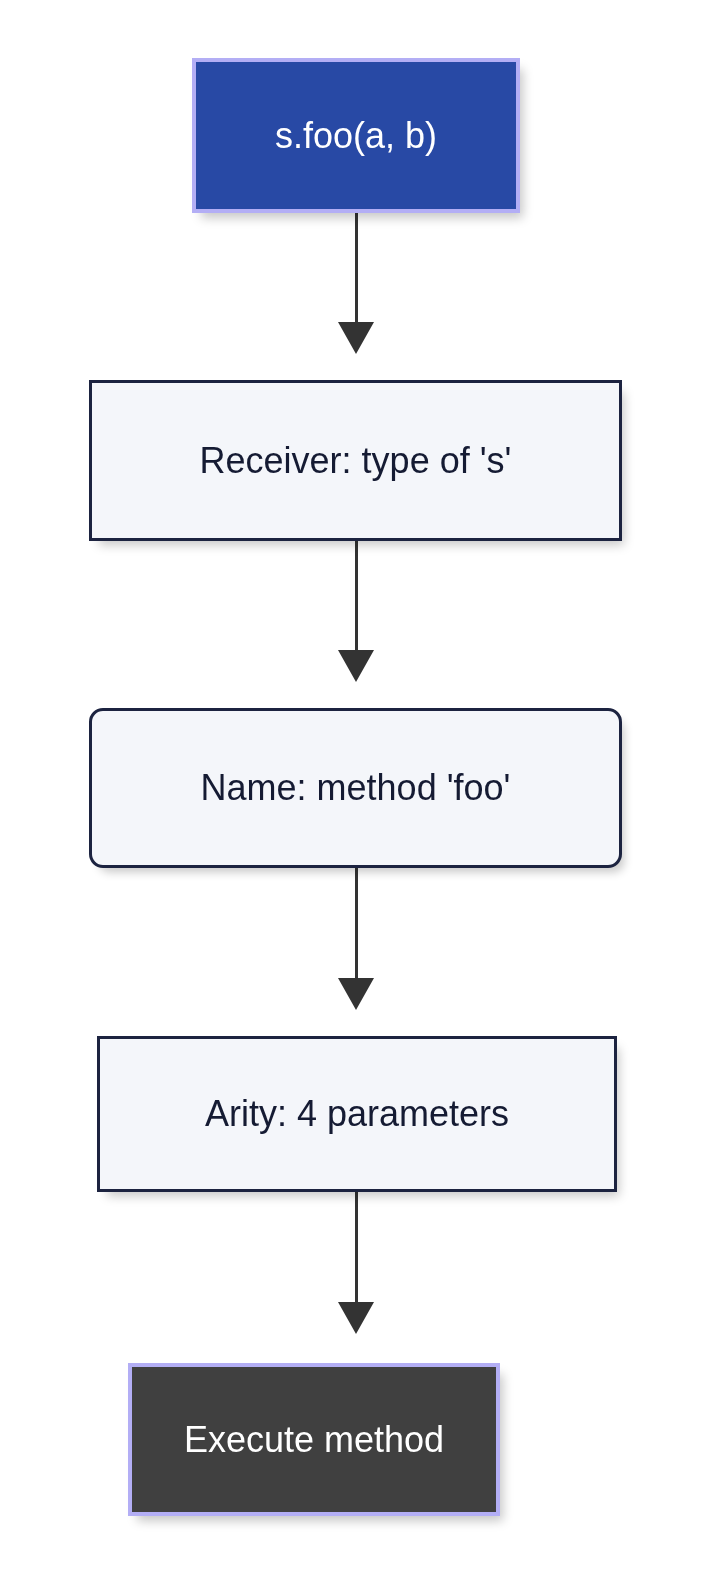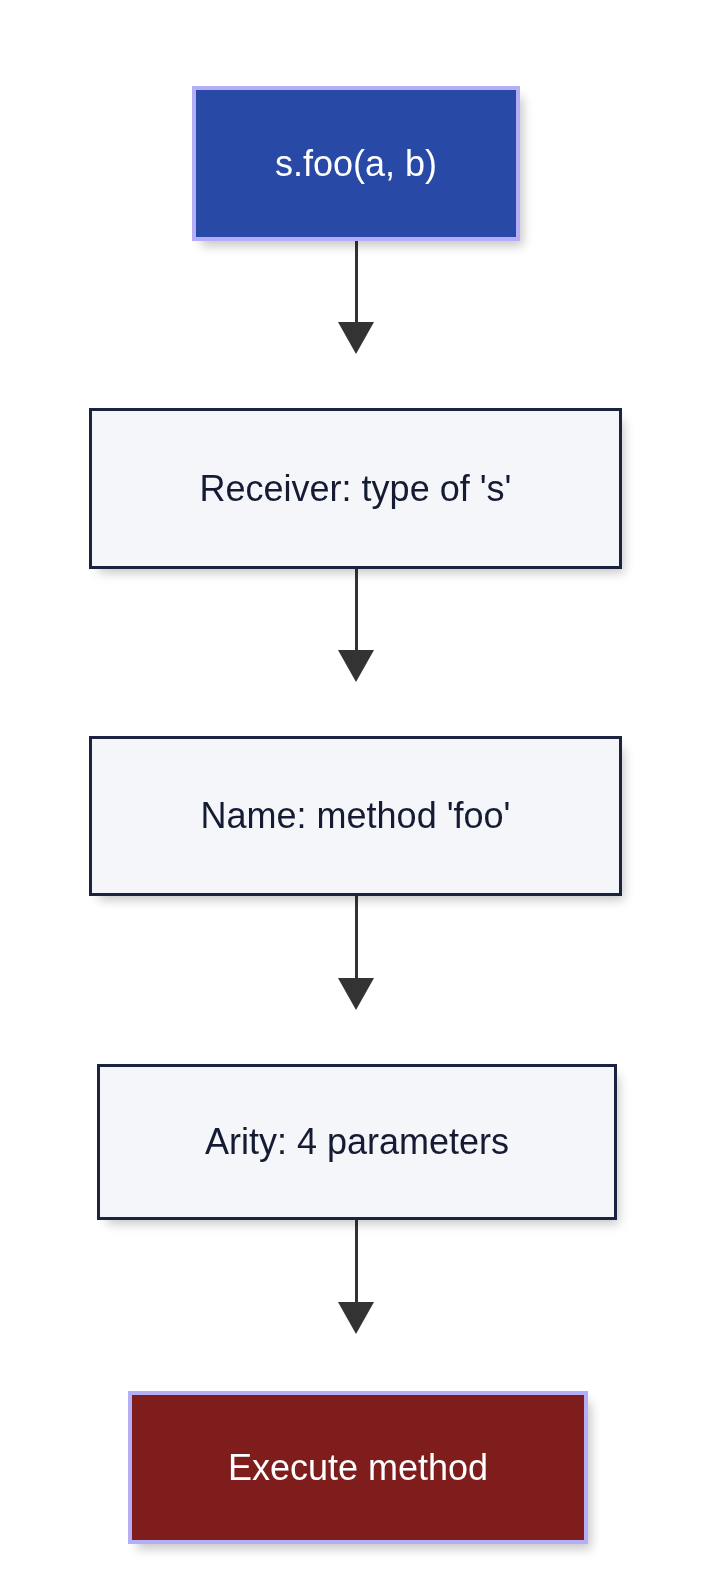--- a/index.html
+++ b/index.html
@@ -18,21 +18,20 @@
     overflow: hidden;
   }
   .node {
     position: absolute;
     box-sizing: border-box;
     display: flex;
     align-items: center;
     justify-content: center;
     text-align: center;
     line-height: 1.2;
-    margin-top: 28px;
   }
   .node-accent {
     border-style: solid;
     border-width: 4px;
     border-color: #b3aef5;
     color: #ffffff;
     font-size: 36px;
     box-shadow: 6px 8px 10px -3px rgba(0,0,0,0.22);
   }
   .node-plain {
@@ -87,25 +86,25 @@
   </div>
 
   <div class="node node-accent" style="left:192px; top:58px; width:328px; height:155px; background:#2849a5;">
     <span>s.foo(a, b)</span>
   </div>
 
   <div class="node node-plain" style="left:89px; top:380px; width:533px; height:161px;">
     <span>Receiver: type of 's'</span>
   </div>
 
-  <div class="node node-plain" style="left:89px; top:708px; width:533px; height:160px;">
+  <div class="node node-plain" style="left:89px; top:708px; width:533px; height:160px;border-radius:14px;">
     <span>Name: method 'foo'</span>
   </div>
 
   <div class="node node-plain" style="left:97px; top:1036px; width:520px; height:156px;">
     <span>Arity: 4 parameters</span>
   </div>
 
-  <div class="node node-accent" style="left:128px; top:1363px; width:460px; height:153px; background:#7f1d1d;">
+  <div class="node node-accent" style="left:128px; top:1363px; width:372px; height:153px; background:#404040;">
     <span>Execute method</span>
   </div>
 
 </div>
 
 </body></html>

